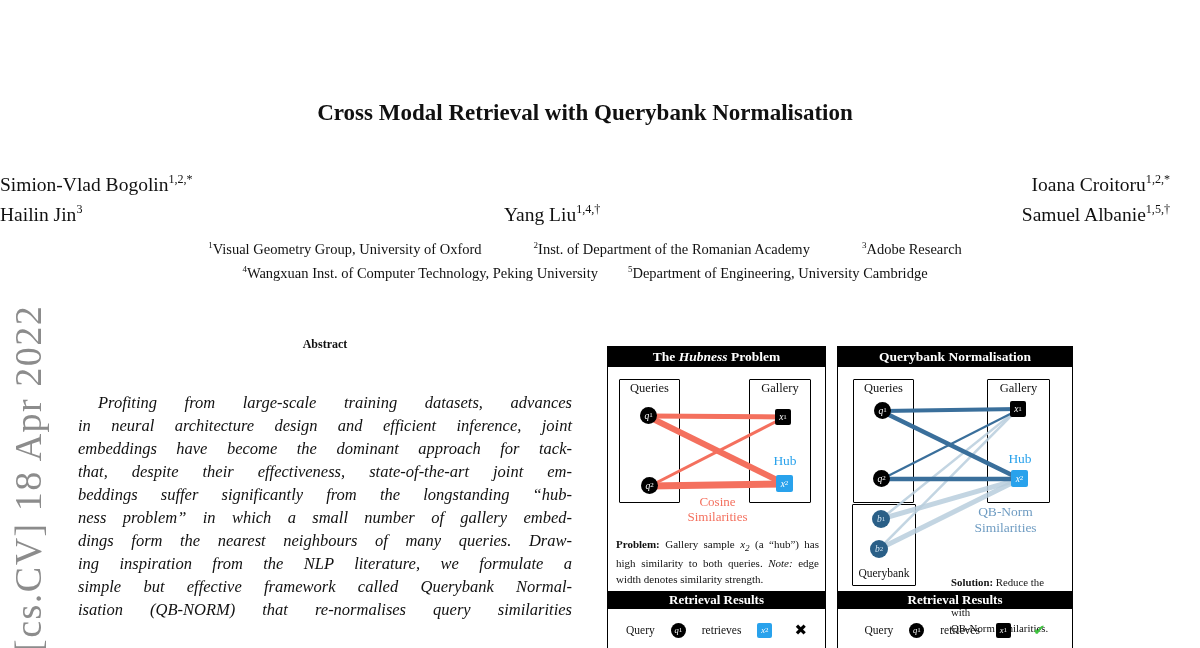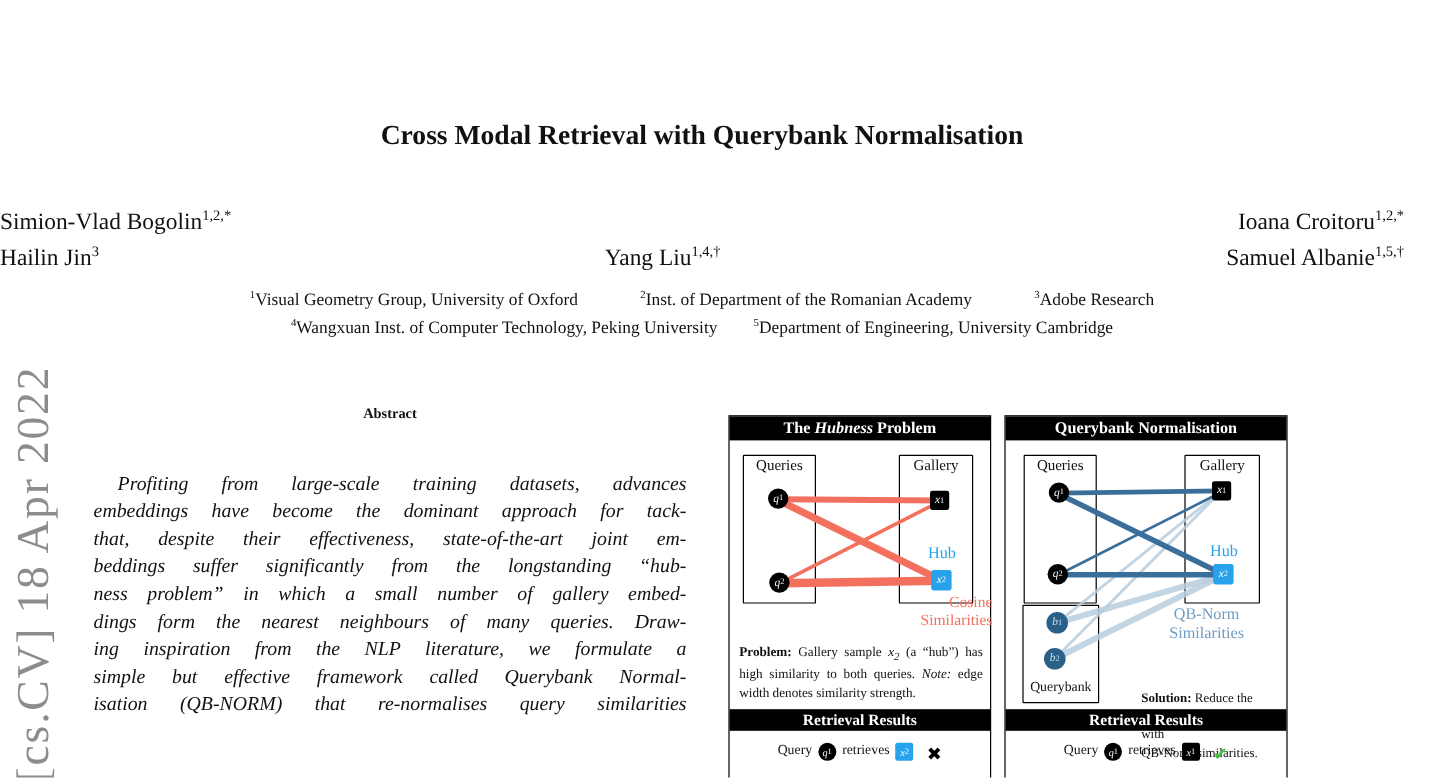--- a/index.html
+++ b/index.html
@@ -49,28 +49,28 @@
   .qnode{position:absolute;width:17px;height:17px;border-radius:50%;background:#000;color:#fff;
     display:flex;align-items:center;justify-content:center;font-size:9.5px;}
   .bnode{position:absolute;width:18px;height:18px;border-radius:50%;background:var(--navy);
     color:#cfe3f2;display:flex;align-items:center;justify-content:center;font-size:9.5px;}
   .xsq{position:absolute;width:16px;height:16px;border-radius:2px;background:#000;color:#fff;
     display:flex;align-items:center;justify-content:center;font-size:9.5px;}
   .xsq.blue{width:17px;height:17px;background:var(--hub-blue);}
   .qnode sub,.bnode sub,.xsq sub{font-size:7px;line-height:1;vertical-align:-2px;}
   .hublab{position:absolute;font-size:13.5px;color:var(--hub-blue);text-align:center;}
   .simlab{position:absolute;text-align:center;line-height:14.5px;}
-  .simlab.red{color:var(--red);font-size:13px;text-align:right;}
+  .simlab.red{color:var(--red);font-size:13px;}
   .simlab.blue{color:var(--qbnorm-text);font-size:13.5px;line-height:16px;}
   .pnote{position:absolute;font-size:11px;line-height:15.2px;}
   .pnote .jl{text-align:justify;text-align-last:justify;}
   .rbar{position:absolute;left:0;right:0;height:18px;background:#000;color:#fff;
     font-size:13px;font-weight:bold;text-align:center;line-height:18px;}
-  .rrow{position:absolute;left:0;right:0;height:22px;display:flex;
-    justify-content:center;gap:5px;font-size:11.5px;}
+  .rrow{position:absolute;left:0;right:0;height:22px;display:flex;align-items:center;
+    justify-content:center;gap:16px;font-size:11.5px;}
   .rrow .qnode,.rrow .xsq{position:static;width:15px;height:15px;font-size:8.5px;flex:0 0 auto;}
   .rrow .xsq.blue{width:15px;height:15px;}
   .mark{font-size:15px;font-weight:bold;font-family:"DejaVu Sans",sans-serif;margin-left:6px;}
   .mark.cross{color:#000;}
   .mark.check{color:var(--check-green);}
   i{font-style:italic;}
 </style>
 </head>
 <body>
 
@@ -96,20 +96,21 @@
     <span><sup>3</sup><span>Adobe Research</span></span>
   </div>
   <div class="affrow r2">
     <span><sup>4</sup><span>Wangxuan Inst. of Computer Technology, Peking University</span></span>
     <span><sup>5</sup><span>Department of Engineering, University Cambridge</span></span>
   </div>
 
   <div class="abs-head">Abstract</div>
   <div class="abs-lines">
     <div class="ln indent">Profiting from large-scale training datasets, advances</div>
+    <div class="ln">in neural architecture design and efficient inference, joint</div>
     <div class="ln">embeddings have become the dominant approach for tack-</div>
     <div class="ln">that, despite their effectiveness, state-of-the-art joint em-</div>
     <div class="ln">beddings suffer significantly from the longstanding “hub-</div>
     <div class="ln">ness problem” in which a small number of gallery embed-</div>
     <div class="ln">dings form the nearest neighbours of many queries. Draw-</div>
     <div class="ln">ing inspiration from the NLP literature, we formulate a</div>
     <div class="ln">simple but effective framework called Querybank Normal-</div>
     <div class="ln">isation (QB-NORM) that re-normalises query similarities</div>
   </div>
 

